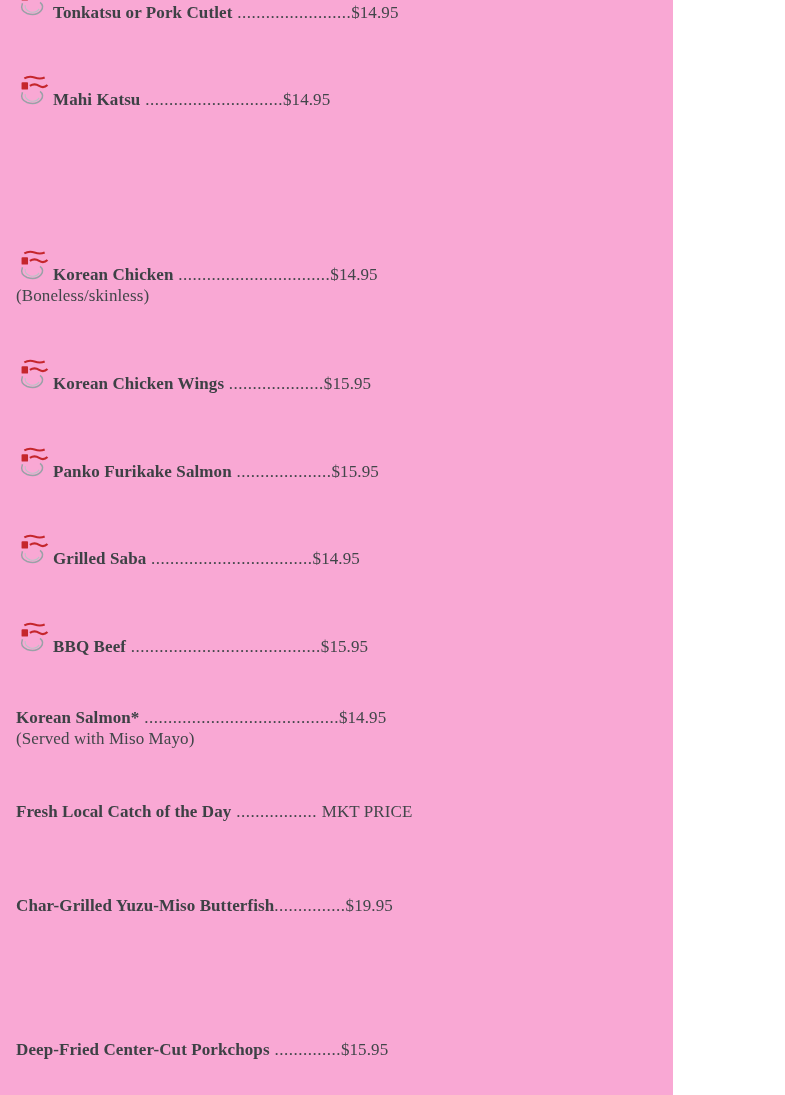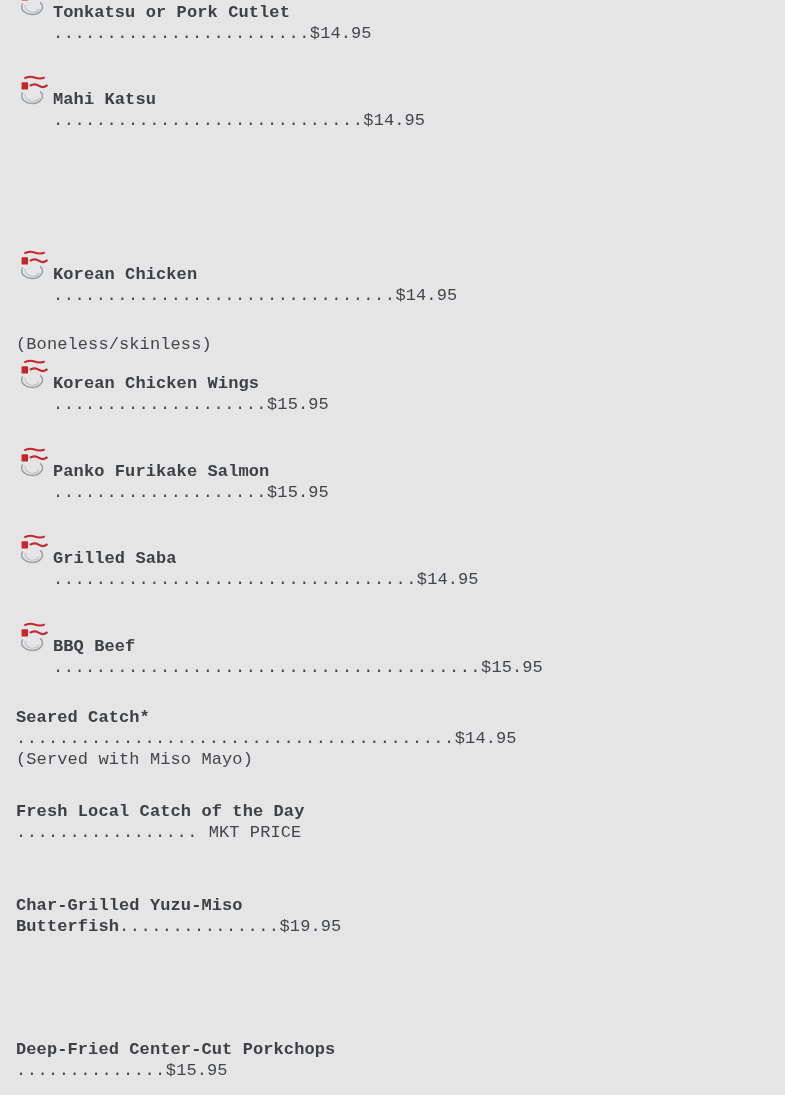--- a/index.html
+++ b/index.html
@@ -1,22 +1,22 @@
 <!DOCTYPE html>
 <html><head>
 <meta charset="utf-8">
 <style>
   html, body { margin: 0; padding: 0; background: #ffffff; }
   #page {
     position: relative;
-    width: 785px;
+    width: 673px;
     height: 1095px;
     overflow: hidden;
-    background: #e5e5e5;
-    font-family: Liberation Mono, monospace;
+    background: #f9a8d4;
+    font-family: Liberation Serif, serif;
     color: #42464a;
   }
   .item {
     position: absolute;
     left: 16px;
     width: 420px;
     font-size: 17px;
     line-height: 21px;
     letter-spacing: 0.1px;
   }
@@ -26,21 +26,21 @@
     left: 0;
     top: -17px;
     width: 37px;
     height: 37px;
     display: block;
   }
   .nm { font-weight: 700; color: #3d4145; }
   .dots { font-weight: 400; color: #42464a; letter-spacing: 0.5px; }
   .price { font-weight: 400; color: #42464a; }
   .note { font-weight: 400; color: #42464a; }
-  .item.with-icon .note { margin-left: -37px; margin-top: 28px; }
+  .item.with-icon .note { margin-left: -37px; }
 </style>
 </head>
 <body>
 
 <div id="page">
 
   <div class="item with-icon" style="top:2px">
     <span class="logo" style="top:-19px">
       <svg viewBox="0 0 40 40" width="37" height="37">
         <path d="M7 22 Q4 30 12 33 Q22 36 27 30 Q31 25 26 21" fill="none" stroke="#9aa1a7" stroke-width="1.6"></path>
@@ -127,21 +127,21 @@
         <path d="M10 24 Q9 29 15 31 Q22 33 25 28" fill="none" stroke="#bcc2c7" stroke-width="1.2"></path>
         <path d="M9 7 Q14 4 20 6 Q26 8 31 6" fill="none" stroke="#c5262c" stroke-width="2.2"></path>
         <rect x="6" y="11" width="7" height="8" rx="1" fill="#c5262c"></rect>
         <path d="M15 15 Q20 12 25 15 Q30 18 34 14" fill="none" stroke="#c5262c" stroke-width="2.4"></path>
       </svg>
     </span>
     <div class="line"><span class="nm">BBQ Beef</span><span class="dots"> ........................................</span><span class="price">$15.95</span></div>
   </div>
 
   <div class="item" style="top:707px">
-    <div class="line"><span class="nm">Seared Catch*</span><span class="dots"> .........................................</span><span class="price">$14.95</span></div>
+    <div class="line"><span class="nm">Korean Salmon*</span><span class="dots"> .........................................</span><span class="price">$14.95</span></div>
     <div class="note">(Served with Miso Mayo)</div>
   </div>
 
   <div class="item" style="top:801px">
     <div class="line"><span class="nm">Fresh Local Catch of the Day</span><span class="dots"> ................. </span><span class="price">MKT PRICE</span></div>
   </div>
 
   <div class="item" style="top:895px">
     <div class="line"><span class="nm">Char-Grilled Yuzu-Miso Butterfish</span><span class="dots">...............</span><span class="price">$19.95</span></div>
   </div>

